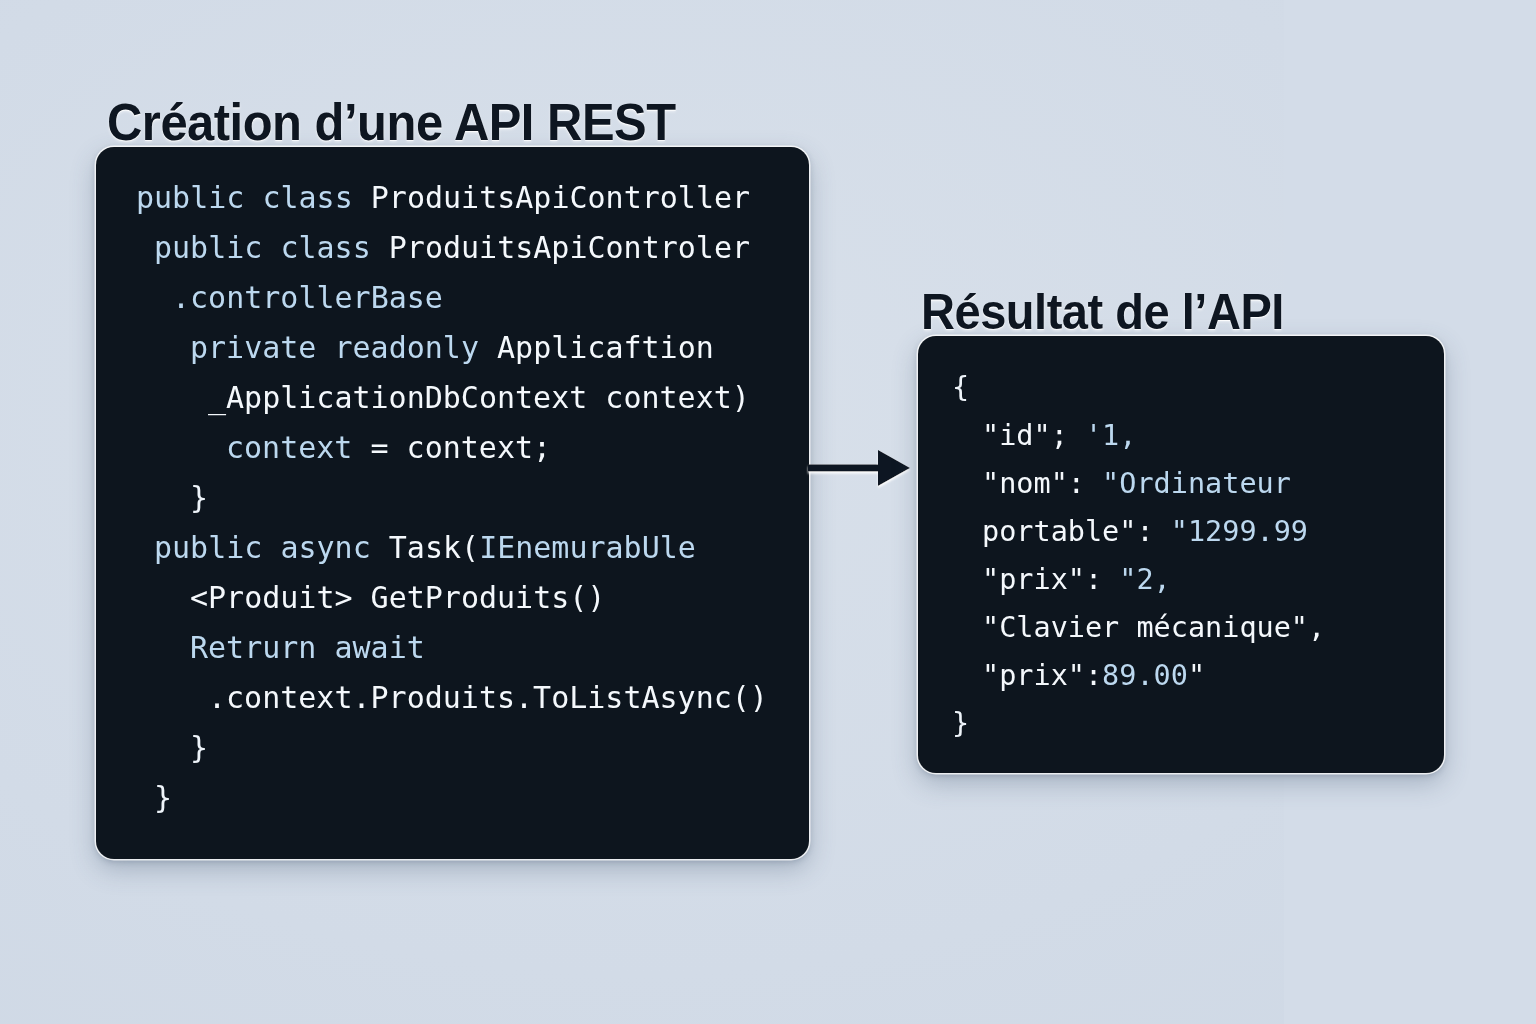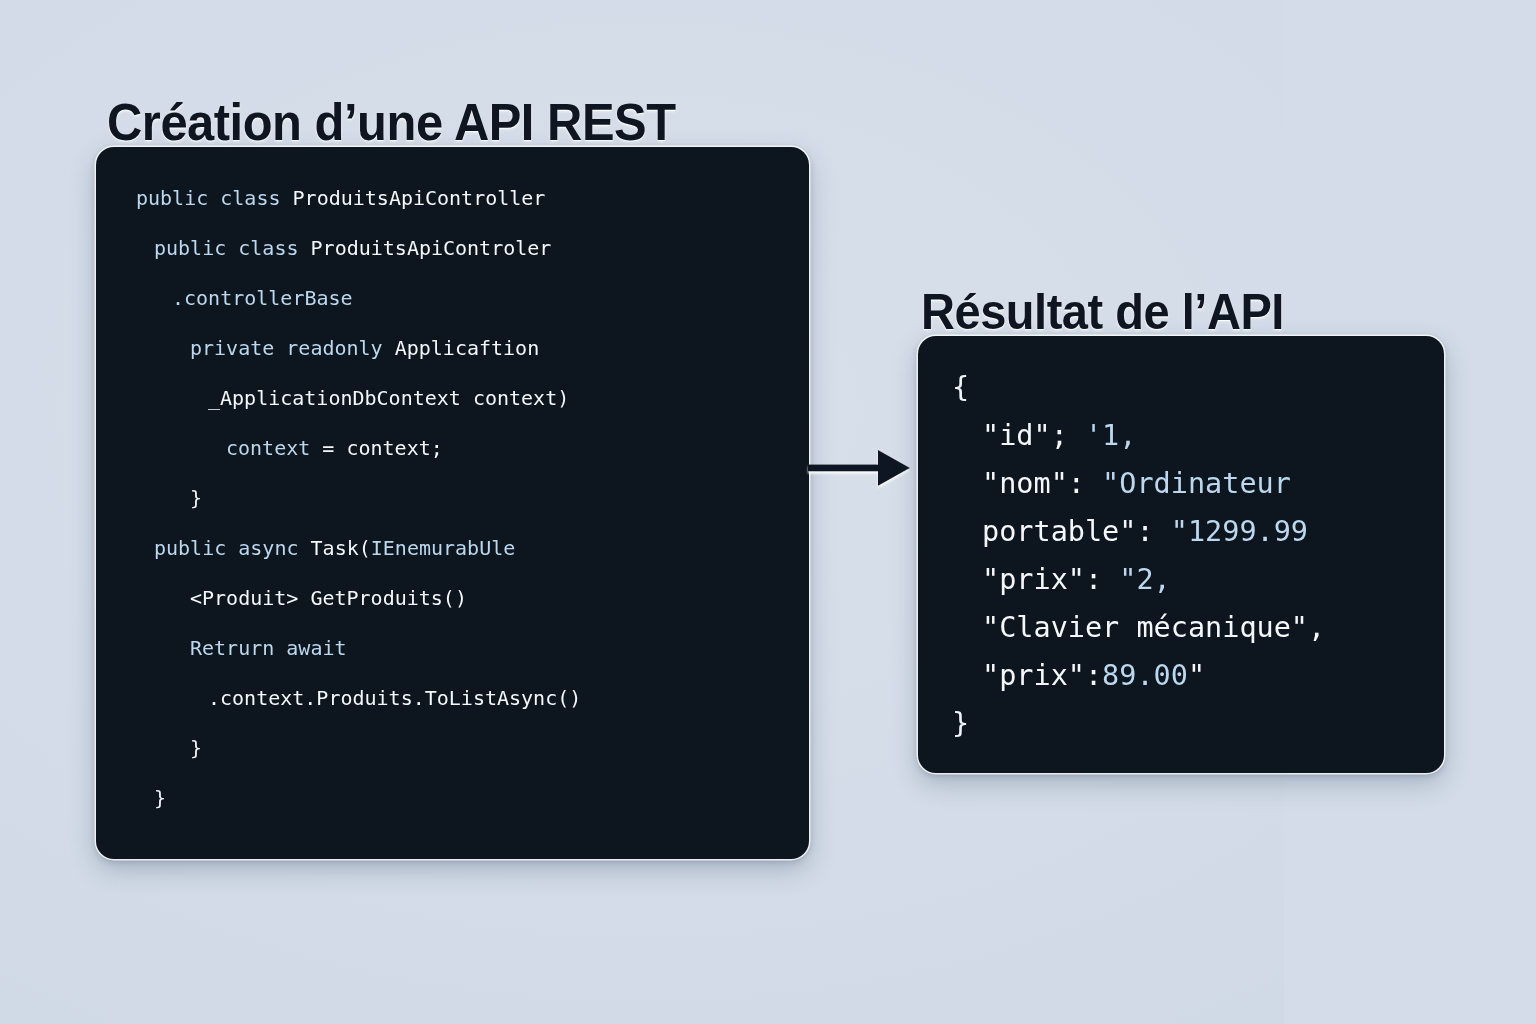--- a/index.html
+++ b/index.html
@@ -79,21 +79,21 @@
     font-family: "DejaVu Sans Mono", "Liberation Mono", monospace;
     color: #f2f6fa;
     white-space: pre;
   }
 
   #code-lines {
     position: absolute;
     left: 0;
     top: 26px;
     width: 100%;
-    font-size: 20px;
+    font-size: 30px;
     line-height: 50px;
   }
   #code-lines .ln {
     display: block;
     height: 50px;
     white-space: pre;
   }
 
   #json-lines {
     position: absolute;

